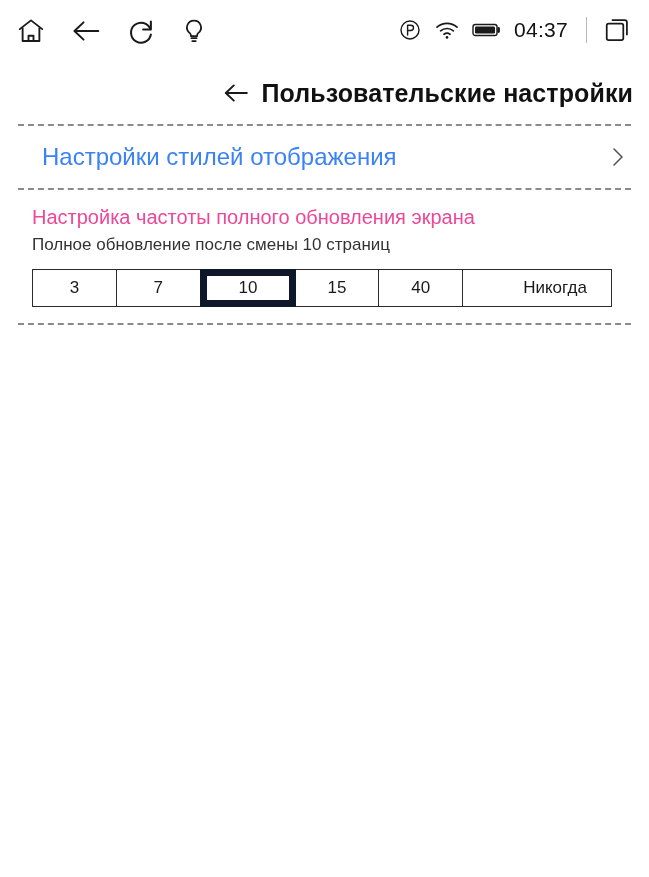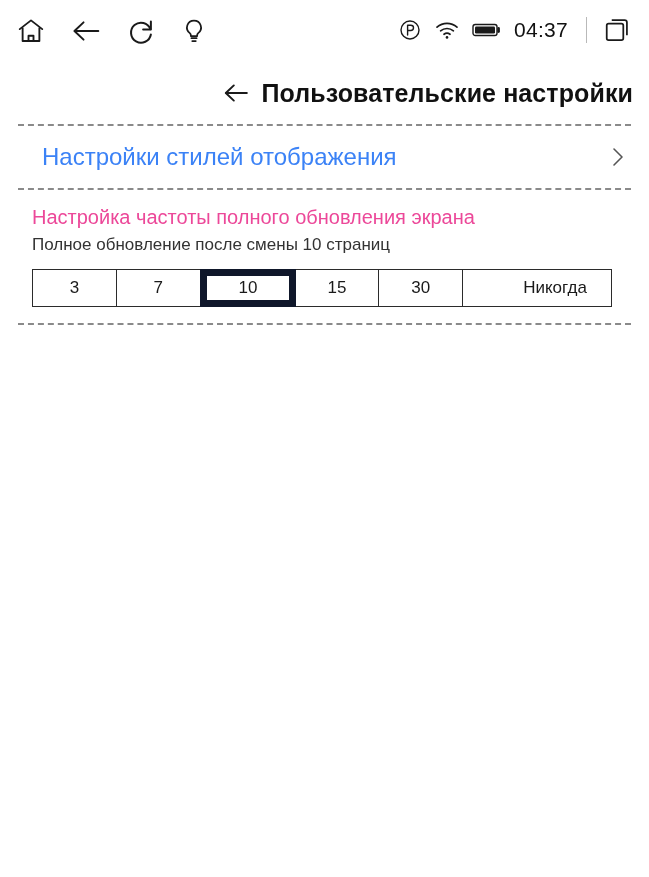--- a/index.html
+++ b/index.html
@@ -249,20 +249,20 @@
 
   <div class="section">
     <div class="section-title">Настройка частоты полного обновления экрана</div>
     <div class="section-sub">Полное обновление после смены 10 страниц</div>
 
     <div class="segmented">
       <div class="seg">3</div>
       <div class="seg">7</div>
       <div class="seg selected">10</div>
       <div class="seg">15</div>
-      <div class="seg">30</div>
+      <div class="seg">40</div>
       <div class="seg">Никогда</div>
     </div>
   </div>
 
   <div class="dashed-sep"></div>
 
 </div>
 
 </body></html>

